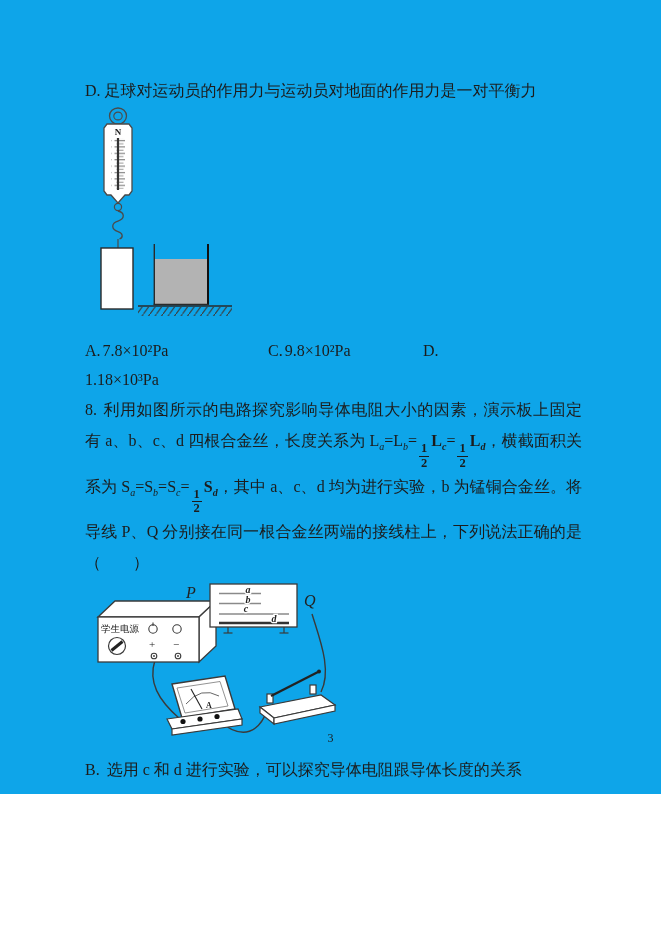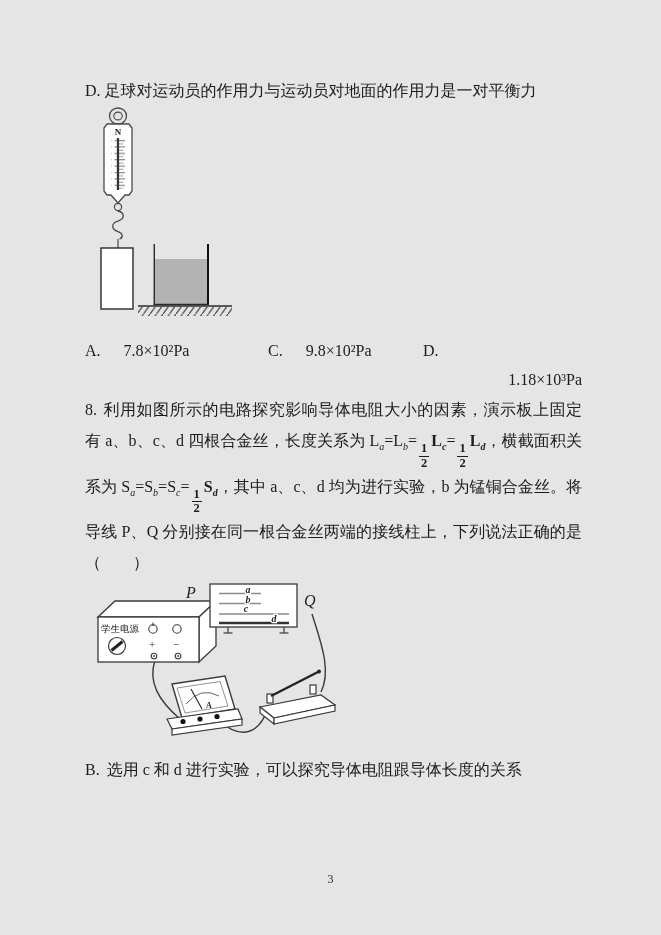--- a/index.html
+++ b/index.html
@@ -1,20 +1,20 @@
 <!DOCTYPE html>
 <html><head>
 <meta charset="utf-8">
 <style>
   * { margin:0; padding:0; box-sizing:border-box; }
   html,body { background:#ffffff; }
   .page {
     position:relative;
-    width:661px; height:935px;
-    background:#e5e5e5;
+    width:661px; height:794px;
+    background:#0ea5e9;
     font-family:"Liberation Serif","DejaVu Serif",serif;
     color:#1c1c1c;
     overflow:hidden;
   }
   .content {
     position:absolute; left:85px; top:76px; width:497px;
   }
   .tline { font-size:16px; line-height:29px; text-align:justify; }
   .q8line { font-size:16px; line-height:31px; }
   .qnum { margin-right:6px; }
@@ -23,22 +23,22 @@
   sub { font-size:10px; font-style:italic; }
   .frac { display:inline-flex; flex-direction:column; vertical-align:-6px;
           text-align:center; font-weight:bold; font-size:12.5px; line-height:1.1;
           margin:0 2px; font-style:normal; }
   .frac .num { border-bottom:1.2px solid #1c1c1c; padding:0 2px; }
   .bold { font-weight:bold; }
   .fig7 { margin:2px 0 2px 0; }
   .fig8 { margin:2px 0 0 3px; }
   .opt7-row { display:grid; grid-template-columns:183px 155px 132px 1fr;
               font-size:16px; line-height:29px; margin-top:3px; }
-  .opt7-row .val { margin-left:23px; }
-  .opt7-dval { font-size:16px; line-height:29px;text-align:right; }
+  .opt7-row .val { margin-left:2px; }
+  .opt7-dval { font-size:16px; line-height:29px; }
   .q8opts { margin-top:4px; }
   .q8opt { font-size:16px; line-height:28.5px; }
   .q8opt .lbl { margin-right:7px; }
   .pageno { position:absolute; left:0; right:0; bottom:48px; text-align:center;
             font-size:12px; color:#1c1c1c; }
   svg text { font-family:"Liberation Serif","DejaVu Serif",serif; }
 </style>
 </head>
 <body>
 

